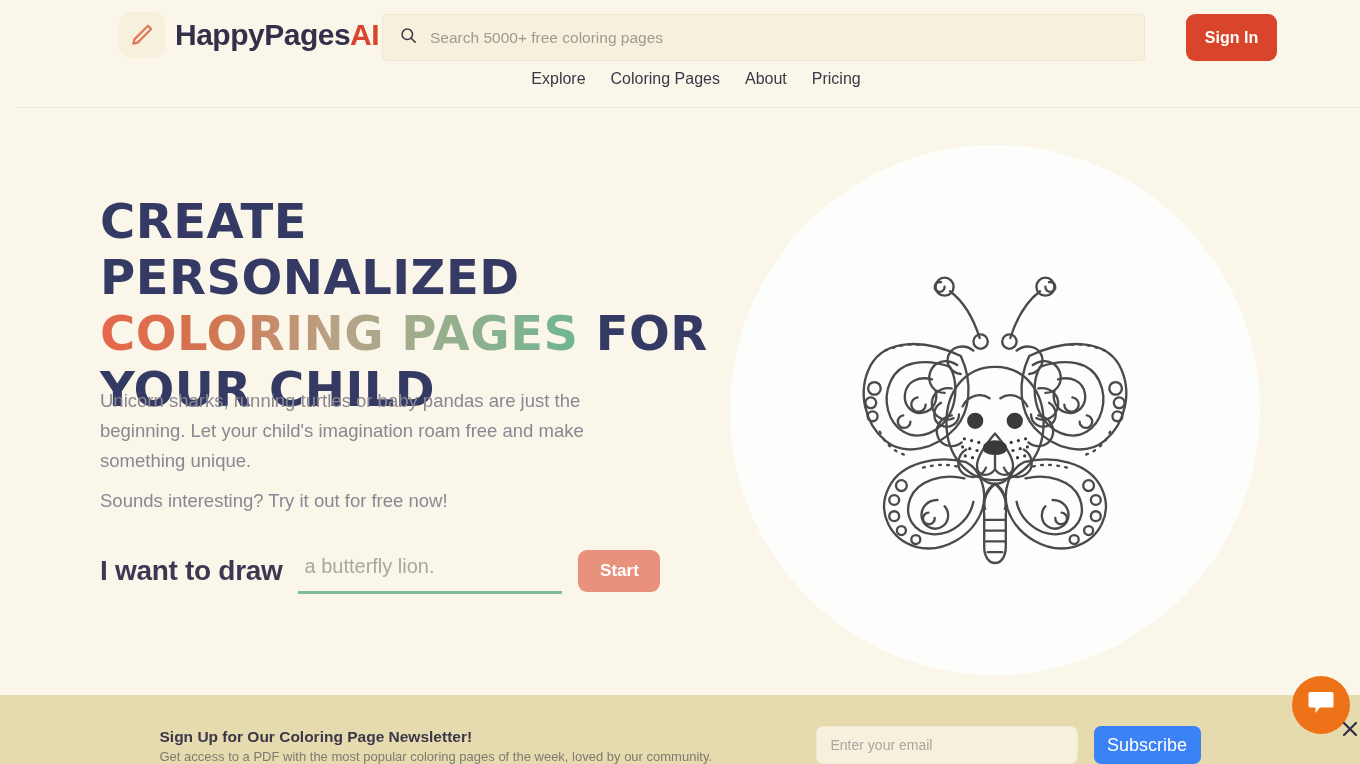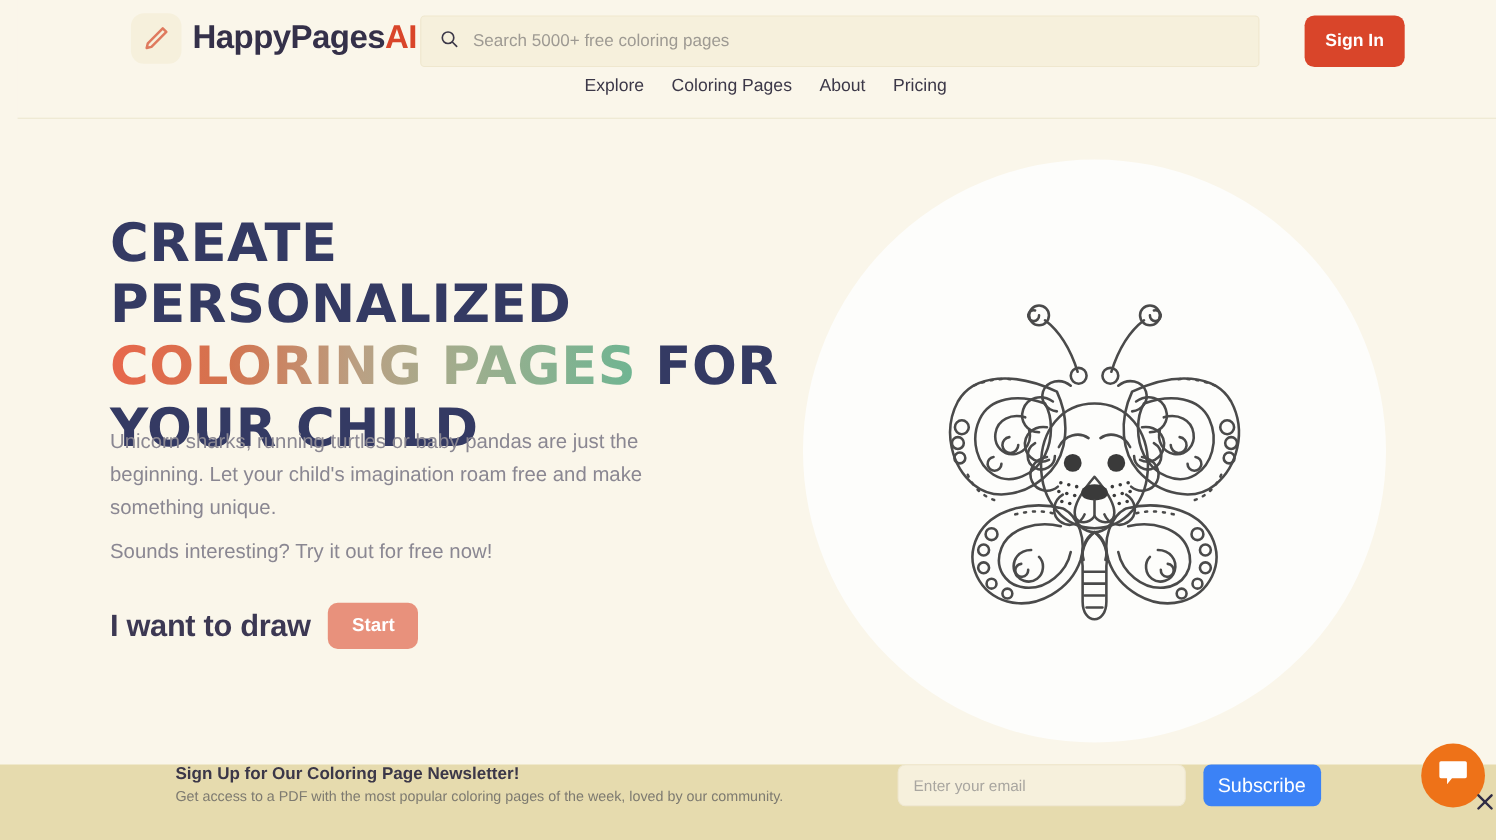--- a/index.html
+++ b/index.html
@@ -135,21 +135,21 @@
     background:#FDFDFB;
     display:flex; align-items:center; justify-content:center;
   }
   .art-circle svg { width:360px; height:360px; display:block; }
 
   
   .newsletter {
     position:absolute; left:0; top:695px;
     width:1360px; height:69px;
     background:#E6DBAE;
-    display:flex; align-items:flex-start; justify-content:center; gap:16px;
+    display:flex; align-items:flex-end; justify-content:center; gap:16px;
   }
   .nl-text { width:640px; }
   .nl-title {
     font-size:15.5px; font-weight:bold; color:#3B3748;
     margin-bottom:3px;
   }
   .nl-sub { font-size:13px; color:#7D7A70; }
   .nl-email {
     width:262px; height:38px;
     background:#F6F0DC; border:1px solid #EFE8D2;
@@ -221,20 +221,21 @@
   <h1 class="headline"><span>Create Personalized</span>
     <span class="grad">Coloring Pages</span>
     <span>for</span>
     <span>Your Child</span></h1>
 
   <p class="lead">Unicorn sharks, running turtles or baby pandas are just the beginning. Let your child's imagination roam free and make something unique.</p>
   <p class="lead-2">Sounds interesting? Try it out for free now!</p>
 
   <div class="prompt-row">
     <span class="prompt-label">I want to draw</span>
+    <input class="prompt-field" type="text" placeholder="a butterfly lion." style="">
     <button class="start-btn">Start</button>
   </div>
 
   <div class="art-circle">
     <svg viewBox="0 0 400 400" fill="none" stroke="#4A4A4A" stroke-width="2.6" stroke-linecap="round" stroke-linejoin="round">
 
       <path d="M183 120 C176 98 166 80 150 68"></path>
       <path d="M217 120 C224 98 234 80 250 68"></path>
       <circle cx="144" cy="63" r="10"></circle>
       <path d="M144 63 a5.5 5.5 0 1 1 -4 -5"></path>

